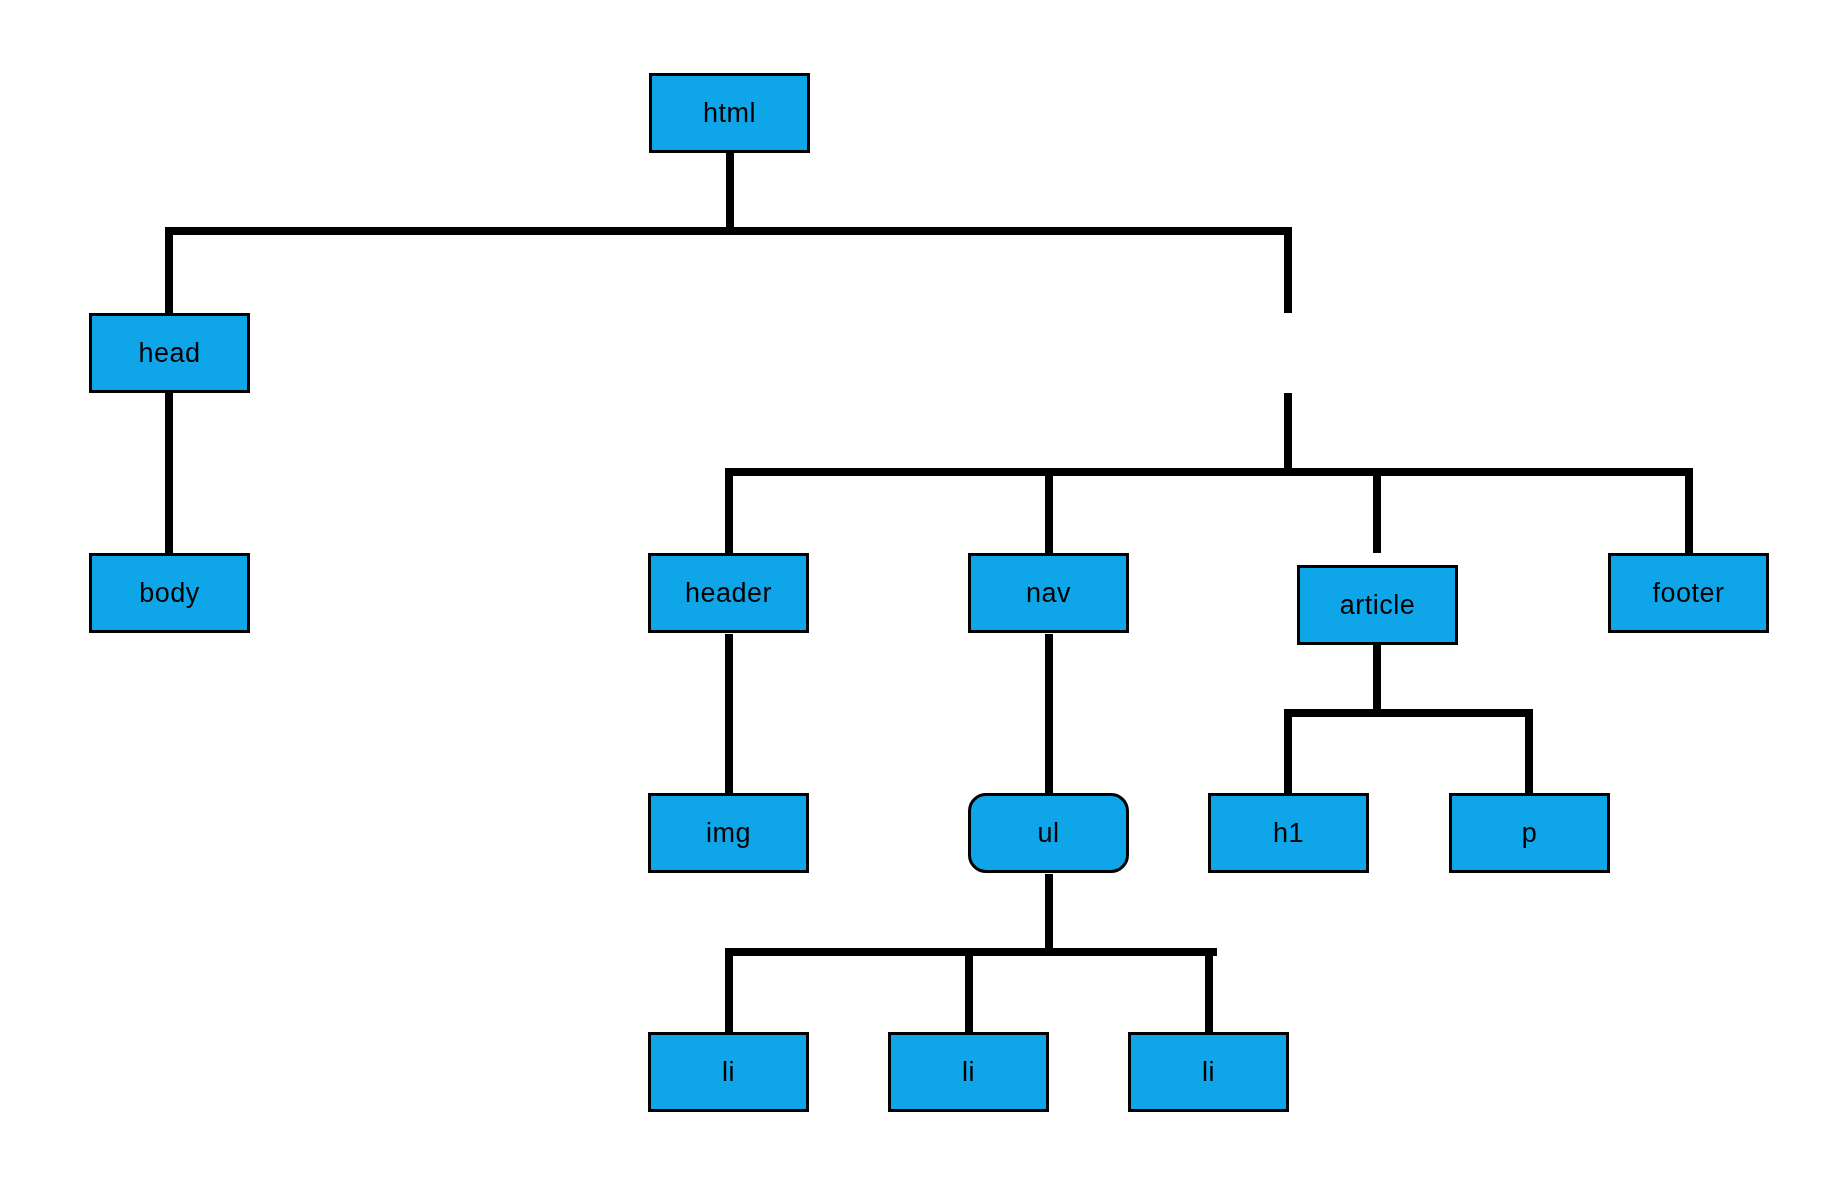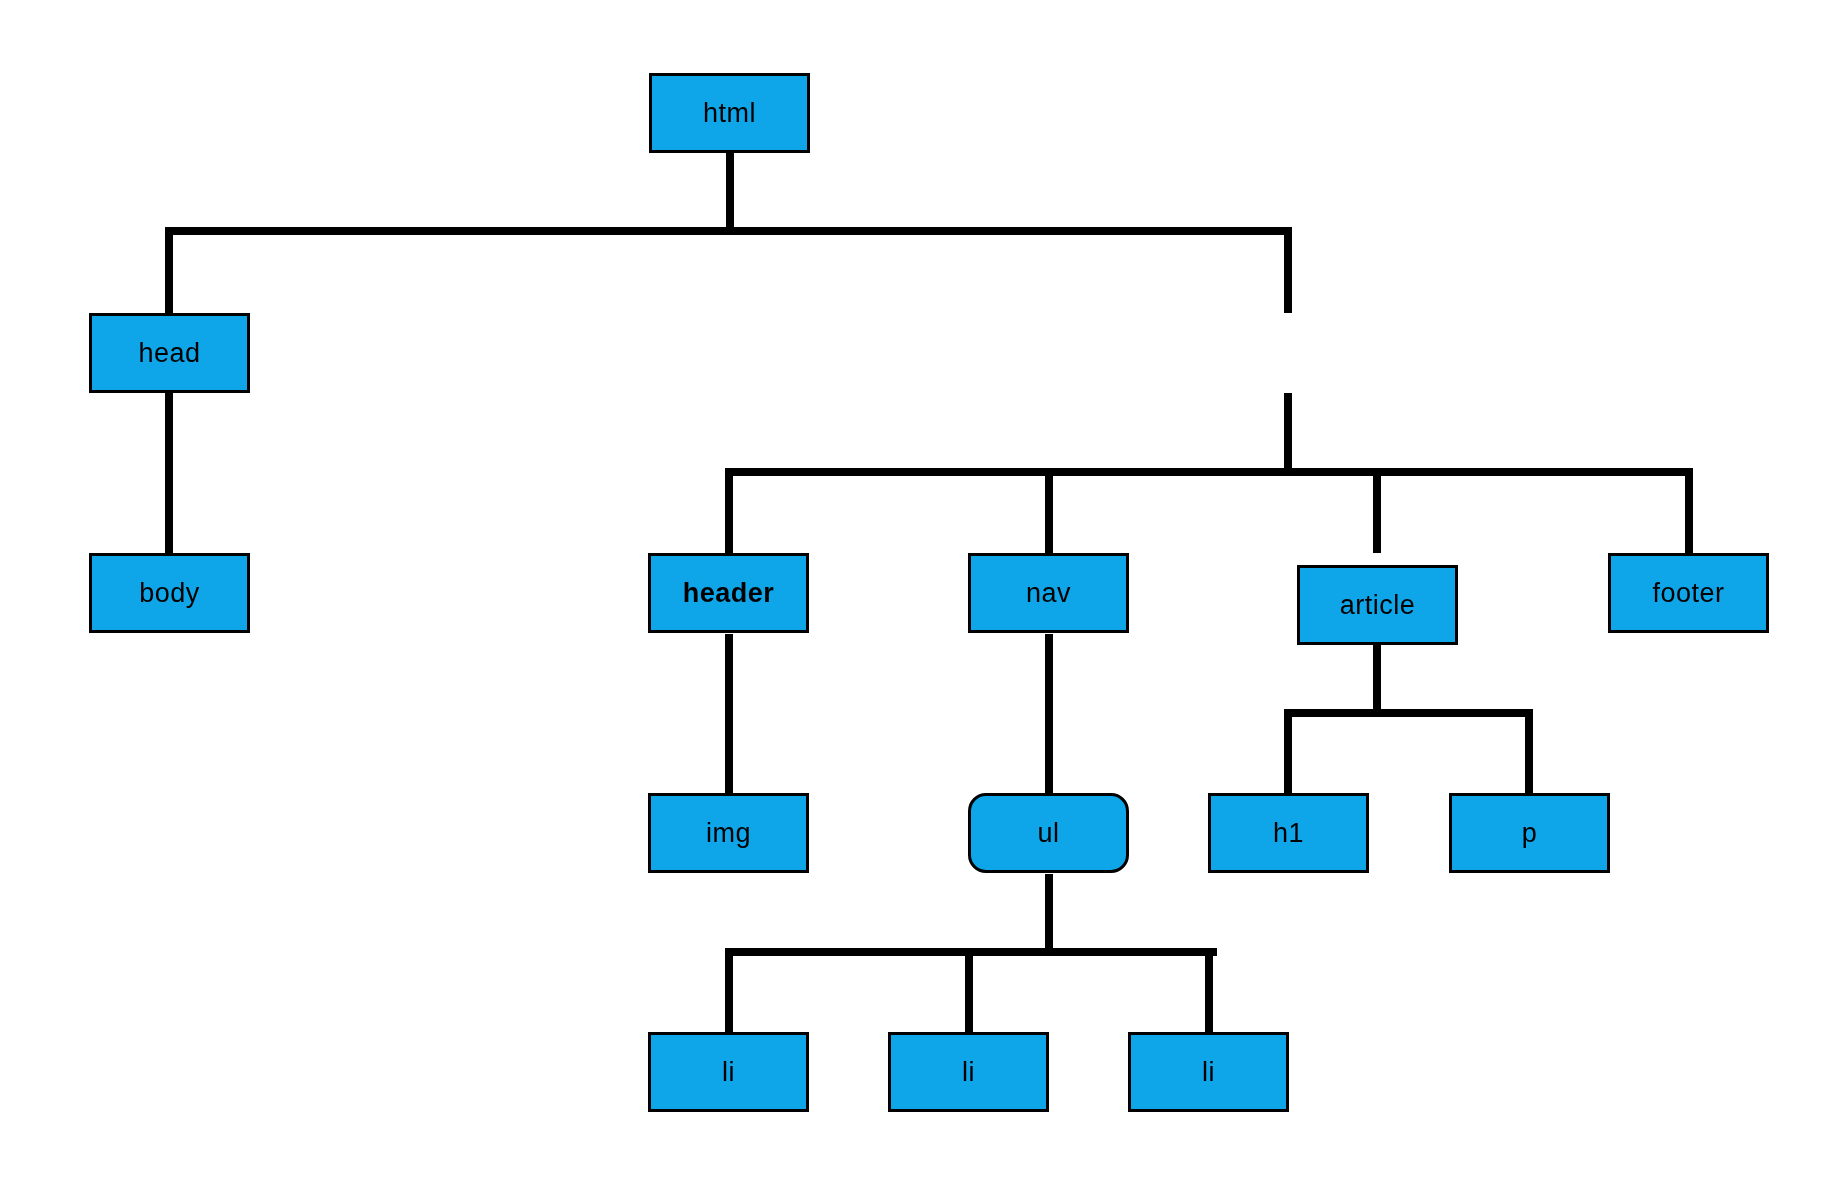--- a/index.html
+++ b/index.html
@@ -73,21 +73,21 @@
 
   <div class="node" style="left:649px;  top:73px;">
       <span>html</span>
     </div>
   <div class="node" style="left:89px;   top:313px;">
       <span>head</span>
     </div>
   <div class="node" style="left:89px;   top:553px;">
       <span>body</span>
     </div>
-  <div class="node" style="left:648px;  top:553px;font-weight:bold;">
+  <div class="node" style="left:648px;  top:553px;">
       <span>header</span>
     </div>
   <div class="node" style="left:968px;  top:553px;">
       <span>nav</span>
     </div>
   <div class="node" style="left:1297px; top:553px;margin-top:12px;">
       <span>article</span>
     </div>
   <div class="node" style="left:1608px; top:553px;">
       <span>footer</span>

